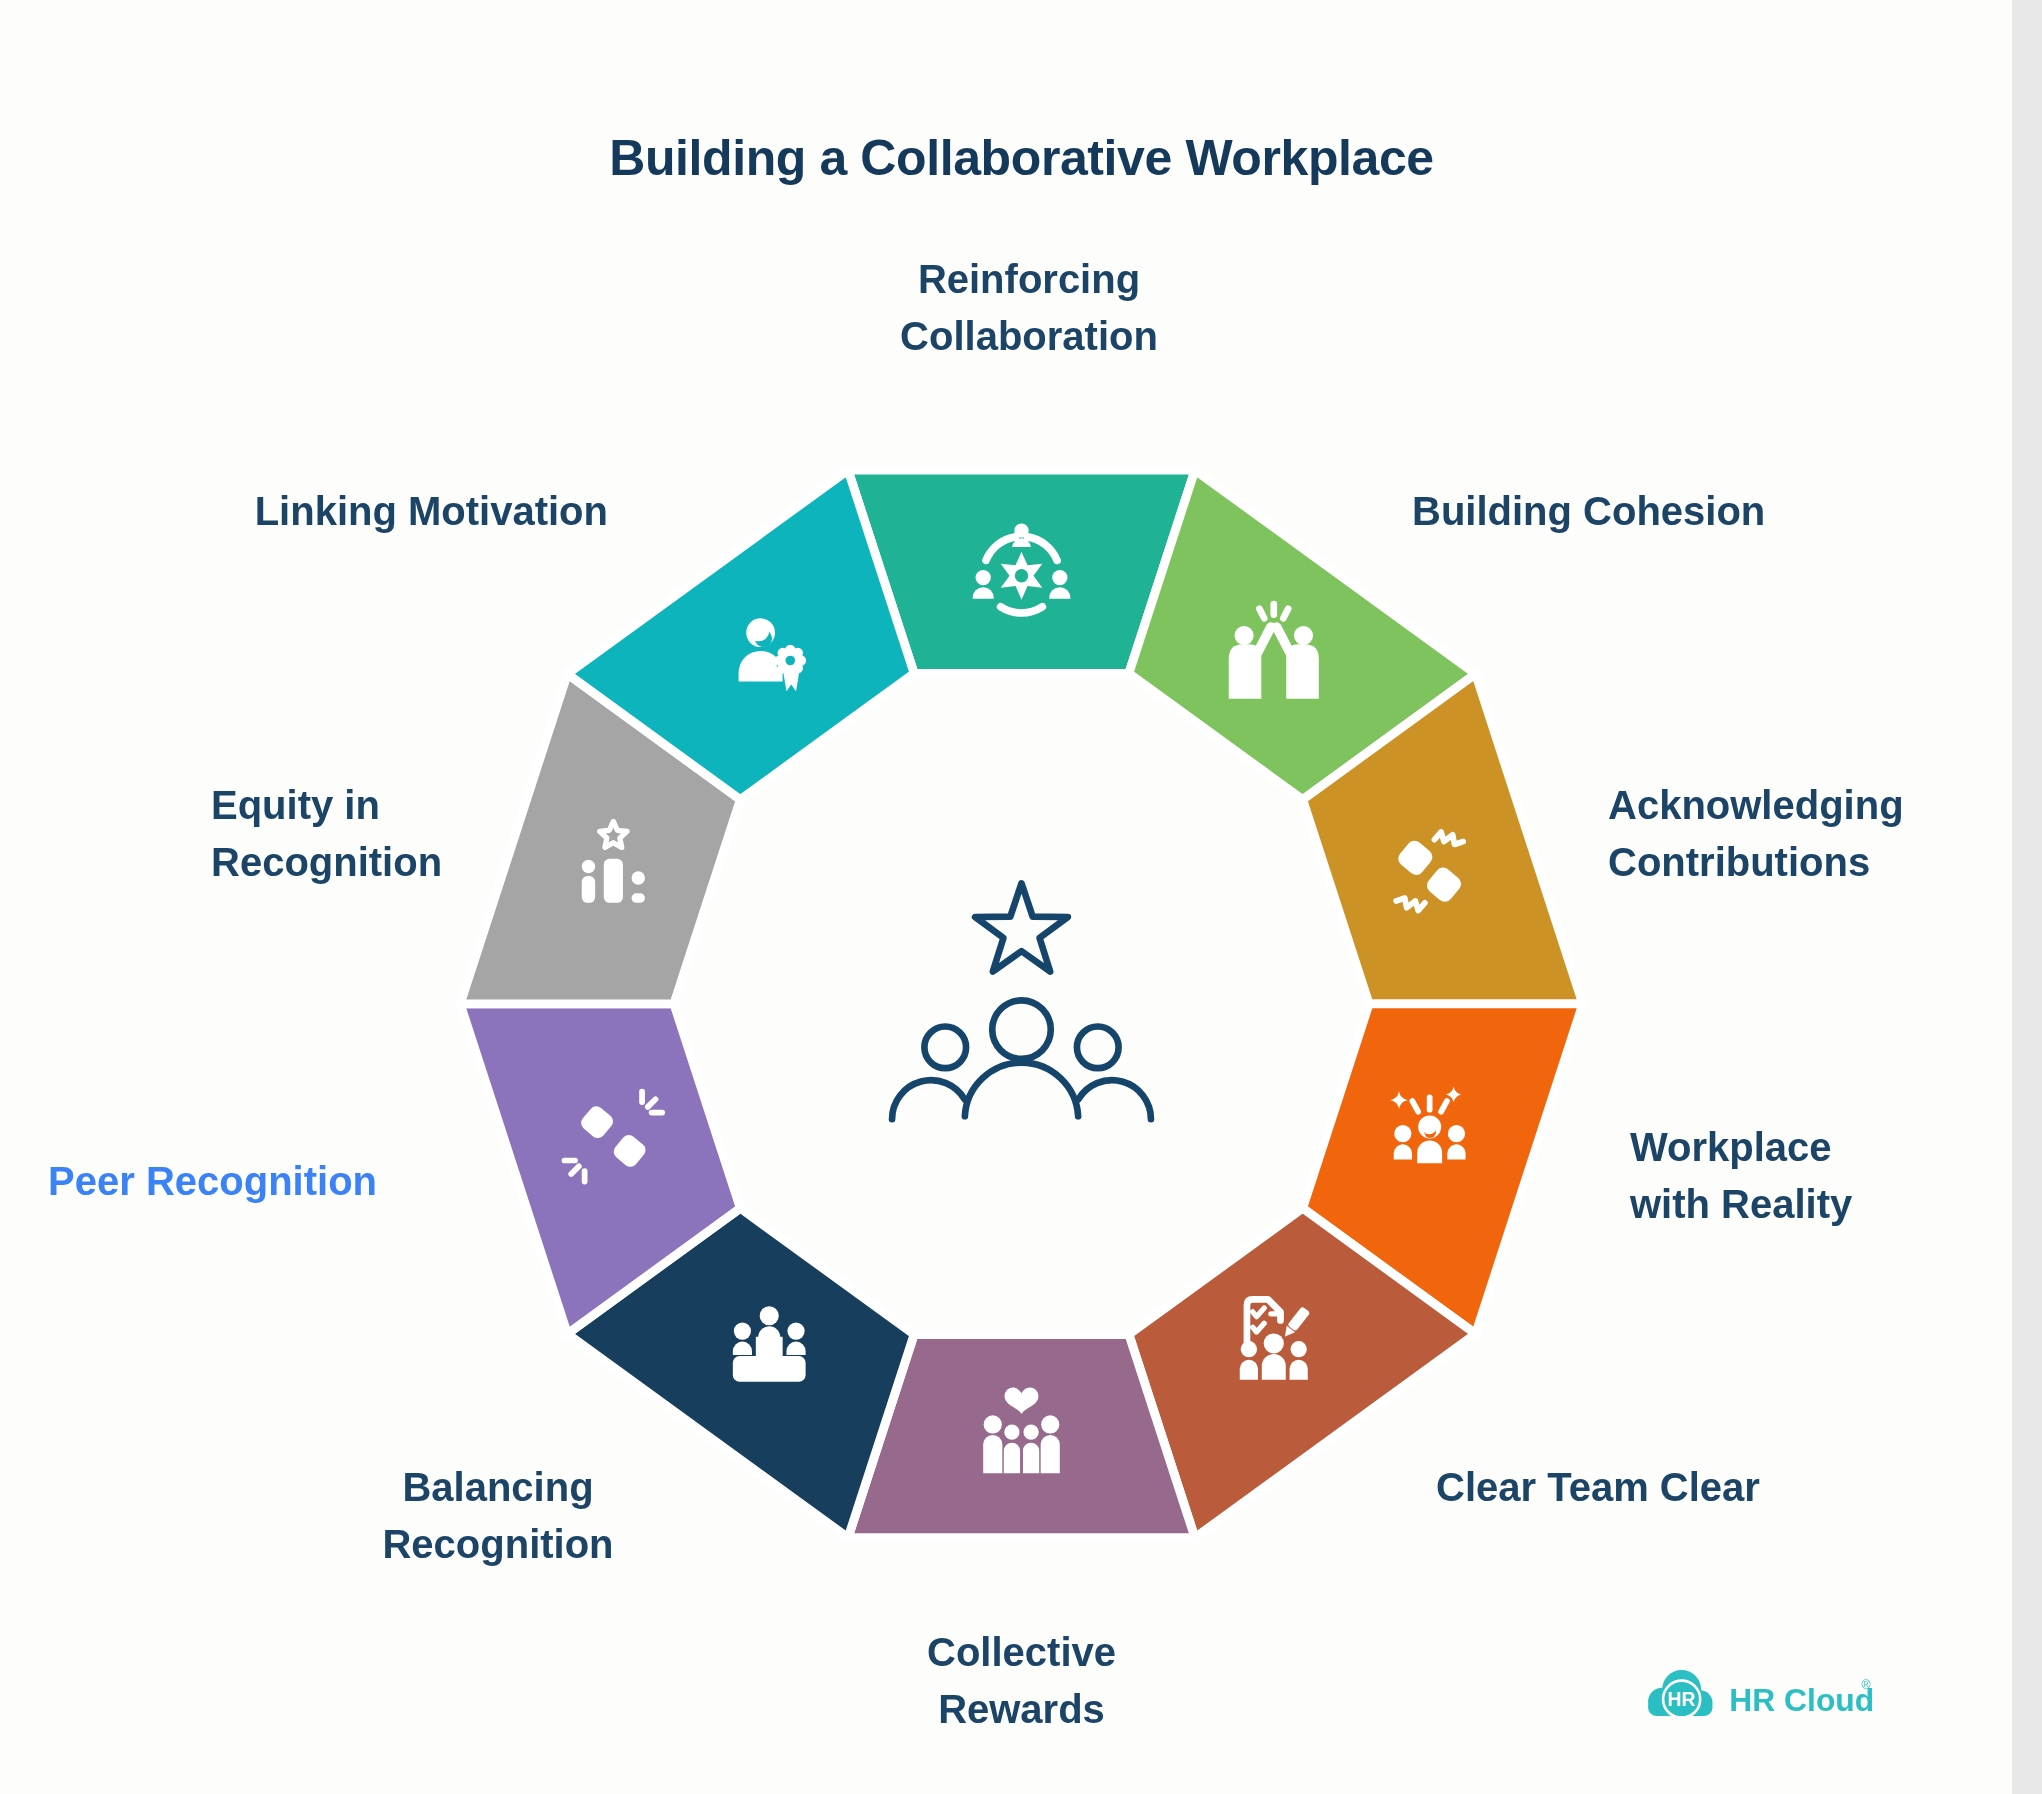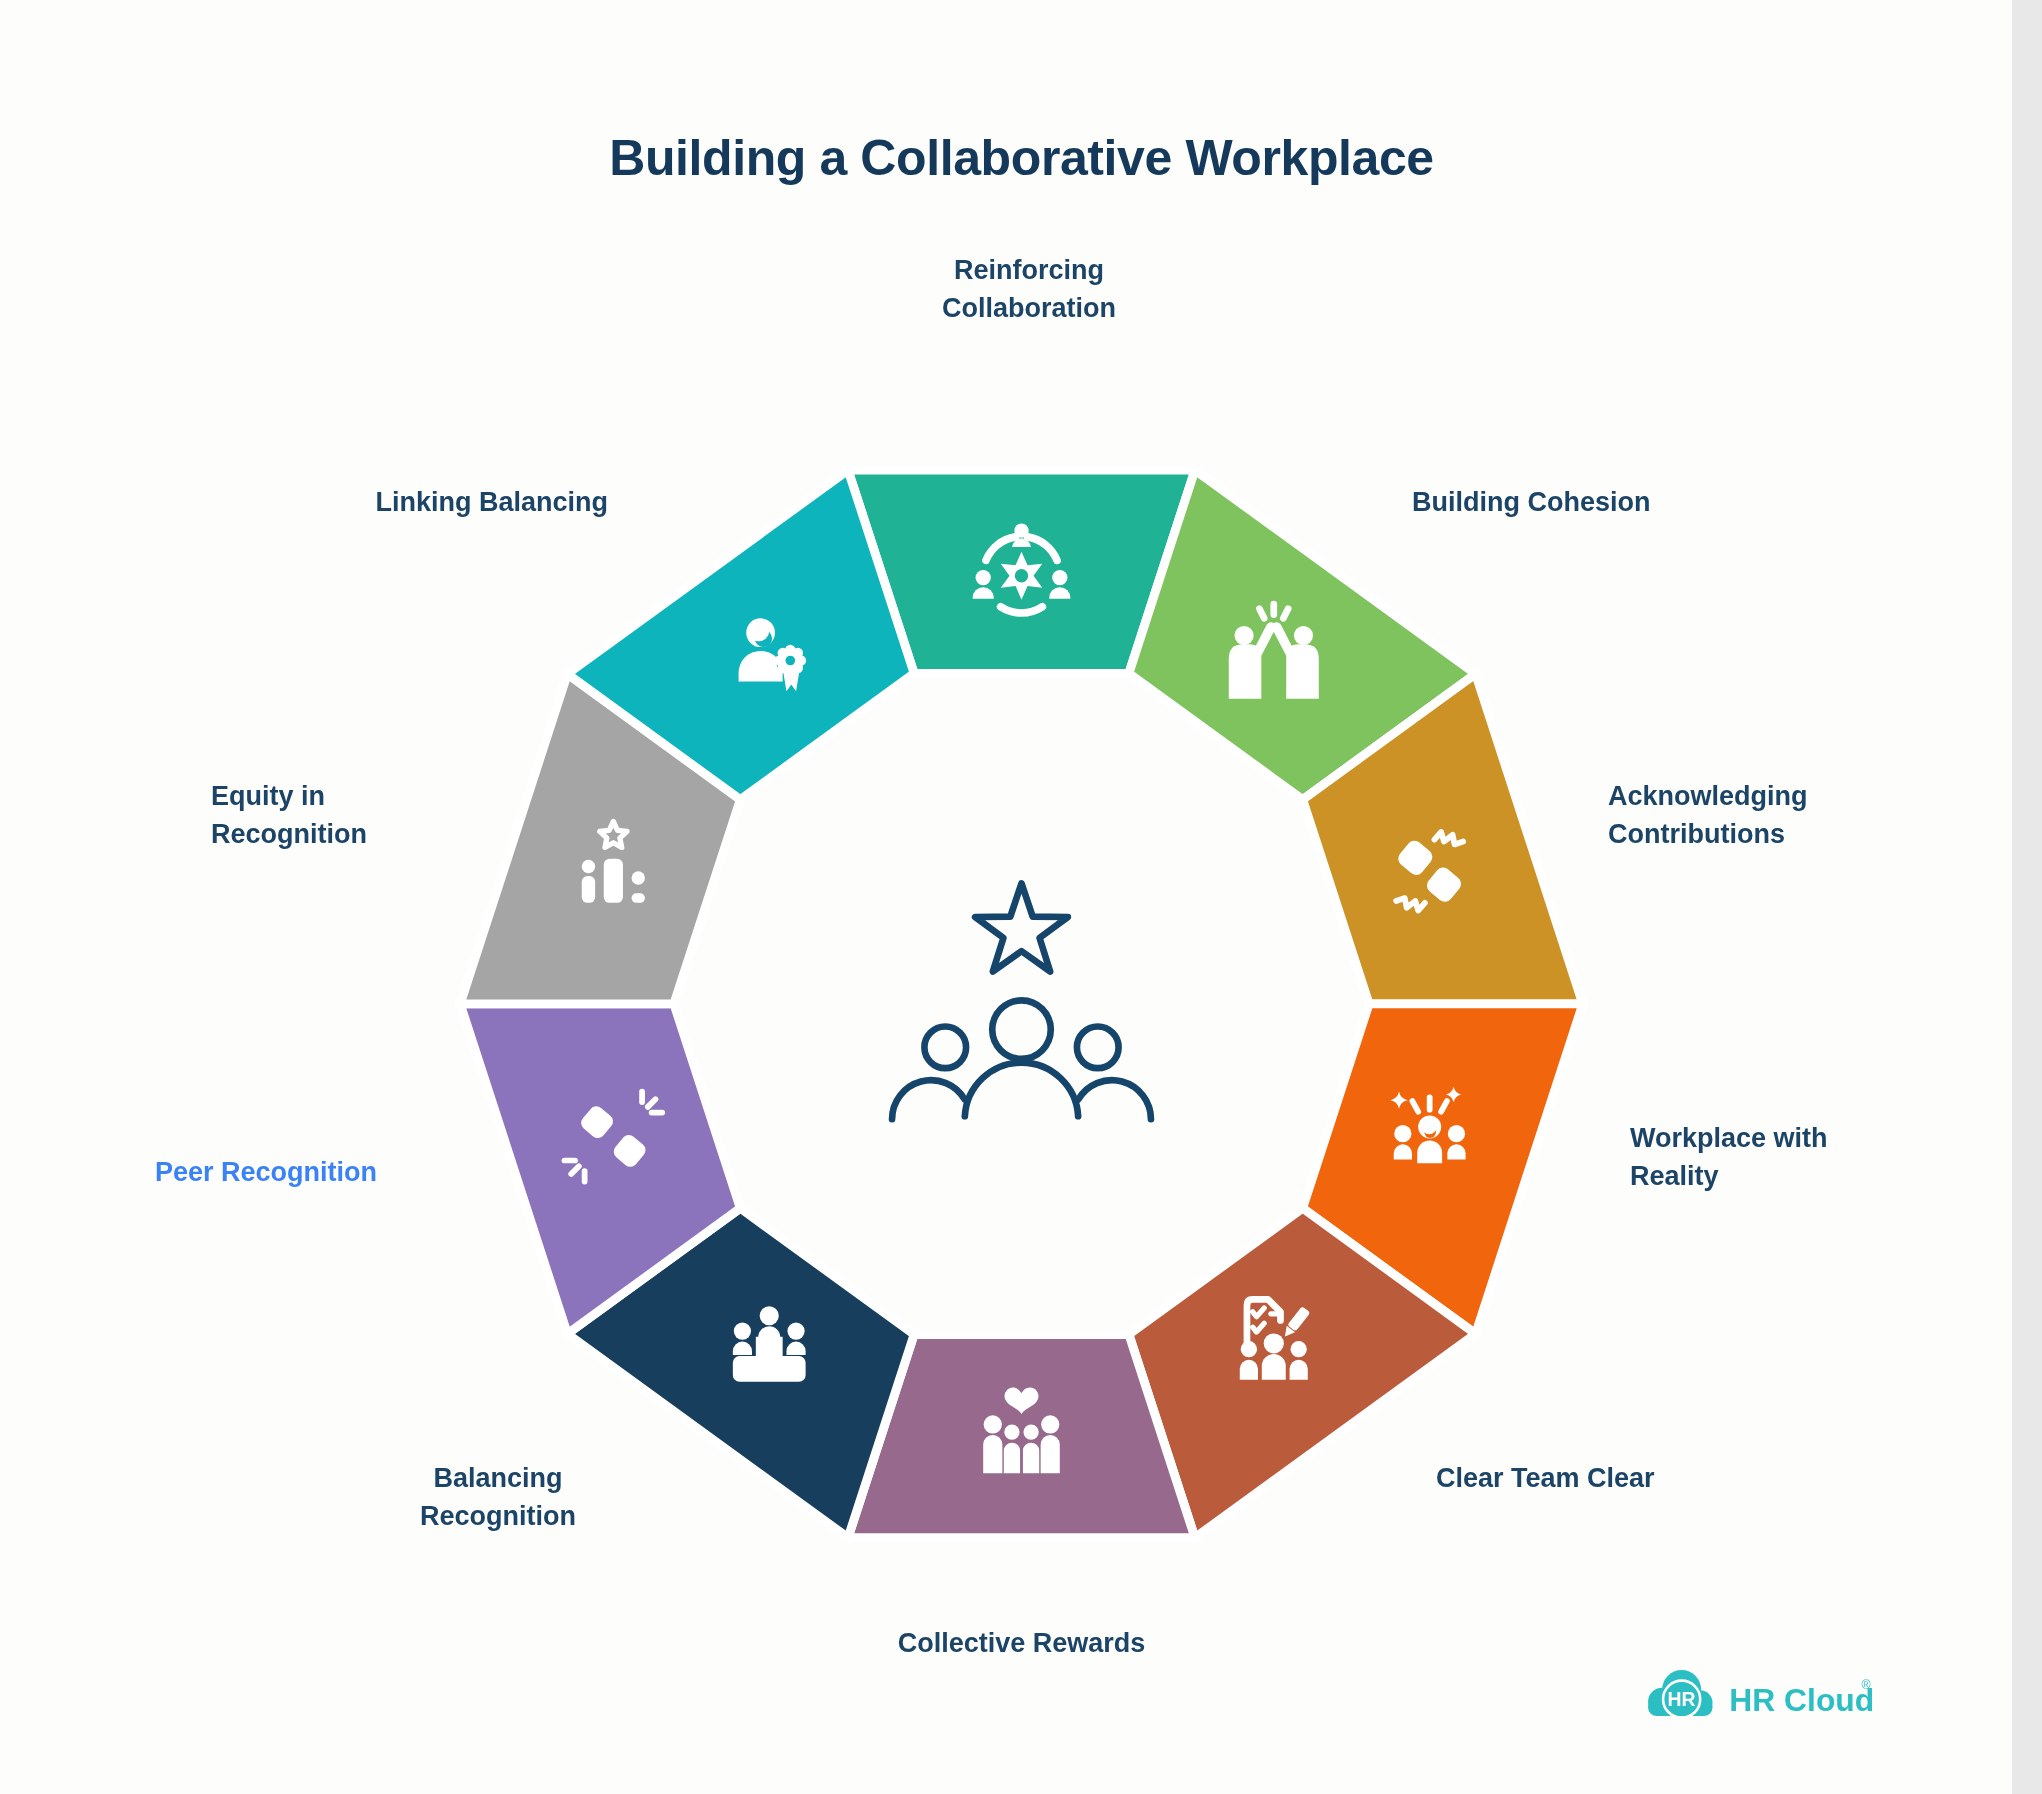--- a/index.html
+++ b/index.html
@@ -12,21 +12,21 @@
   }
   .page-title{
     position:absolute;
     left:0; top:129px; width:2043px;
     text-align:center;
     font-size:50px; font-weight:bold;
     letter-spacing:-0.4px;
   }
   .seg-label{
     position:absolute;
-    font-size:27px; font-weight:bold;
+    font-size:40px; font-weight:bold;
     line-height:1.42;
   }
   .lbl-0{left:887px;top:251px;width:284px;text-align:center;}
   .lbl-1{left:1412px;top:483px;white-space:nowrap;}
   .lbl-2{left:1608px;top:777px;width:266px;text-align:left;}
   .lbl-3{left:1630px;top:1119px;width:231px;text-align:left;}
   .lbl-4{left:1436px;top:1459px;white-space:nowrap;}
   .lbl-5{left:844px;top:1624px;width:355px;text-align:center;}
   .lbl-6{left:365px;top:1459px;width:266px;text-align:center;}
   .lbl-7{right:1635px;top:1153px;white-space:nowrap;text-align:right;}
@@ -190,21 +190,21 @@
 
   <div class="seg-label lbl-0" style="color: rgb(27, 68, 102);">Reinforcing Collaboration</div>
   <div class="seg-label lbl-1" style="color: rgb(27, 68, 102);">Building Cohesion</div>
   <div class="seg-label lbl-2" style="color: rgb(27, 68, 102);">Acknowledging Contributions</div>
   <div class="seg-label lbl-3" style="color: rgb(27, 68, 102);">Workplace with Reality</div>
   <div class="seg-label lbl-4" style="color: rgb(27, 68, 102);">Clear Team Clear</div>
   <div class="seg-label lbl-5" style="color: rgb(27, 68, 102);">Collective Rewards</div>
   <div class="seg-label lbl-6" style="color: rgb(27, 68, 102);">Balancing Recognition</div>
   <div class="seg-label lbl-7" style="color: #3b82f6;">Peer Recognition</div>
   <div class="seg-label lbl-8" style="color: rgb(27, 68, 102);">Equity in Recognition</div>
-  <div class="seg-label lbl-9" style="color: rgb(27, 68, 102);">Linking Balancing</div>
+  <div class="seg-label lbl-9" style="color: rgb(27, 68, 102);">Linking Motivation</div>
 
   <svg class="logo" width="266" height="106" viewBox="0 0 300 120" xmlns="http://www.w3.org/2000/svg">
     <g>
       <circle class="logo-fill" cx="54" cy="70" r="16" fill="#2BBEC3"></circle>
       <circle class="logo-fill" cx="76" cy="56" r="22" fill="#2BBEC3"></circle>
       <circle class="logo-fill" cx="97" cy="71" r="14" fill="#2BBEC3"></circle>
       <rect class="logo-fill" x="38" y="66" width="73" height="20" rx="10" fill="#2BBEC3"></rect>
       <circle cx="76" cy="67" r="21" fill="none" stroke="#fff" stroke-width="3"></circle>
       <text x="76" y="75" text-anchor="middle" font-size="22" font-weight="bold" font-family="Liberation Sans, sans-serif" fill="#fff">HR</text>
     </g>

